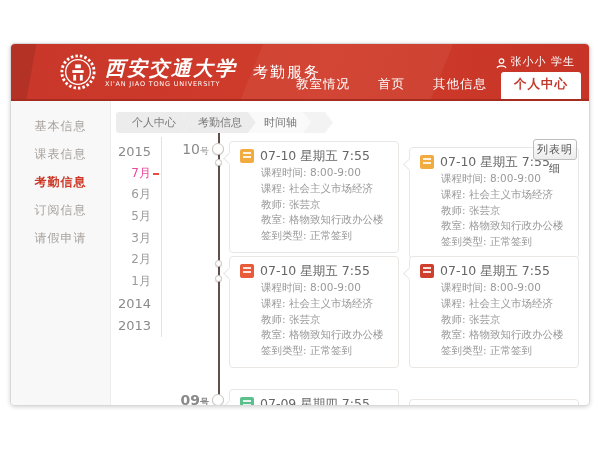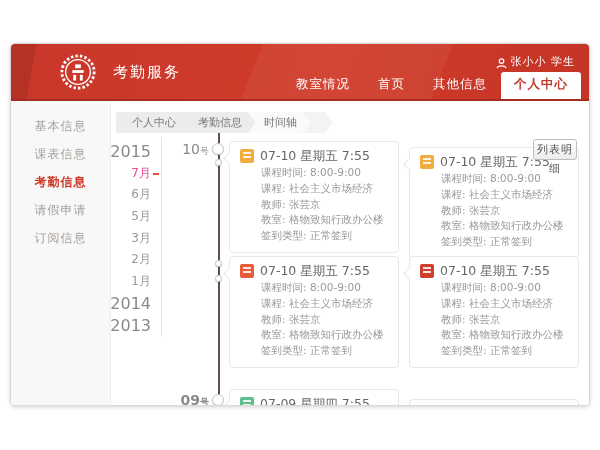--- a/index.html
+++ b/index.html
@@ -47,21 +47,21 @@
            clip-path:polygon(0 0, calc(100% - 8px) 0, 100% 50%, calc(100% - 8px) 100%, 0 100%, 8px 50%); }
   .crumb:first-child { margin-left:0; border-radius:3px 0 0 3px;
            clip-path:polygon(0 0, calc(100% - 8px) 0, 100% 50%, calc(100% - 8px) 100%, 0 100%); }
   .crumb.last { background:#fafafa; }
   .crumb.spacer { width:26px; background:#f3f3f3; }
 
   
   .mini-tl { position:absolute; left:95px; top:40px; width:45px; text-align:right; }
   .mini-item { height:21.7px; line-height:21.7px; font-size:12px; color:#9a9a9a;
                position:relative; cursor:pointer; }
-  .mini-item.year { font-size:16px; color:#8a8a8a; }
+  .mini-item.year { font-size:13px; color:#8a8a8a; }
   .mini-item.current { color:#ec4899; }
   .mini-item .cur-dash { position:absolute; right:-8px; top:10px; width:6px; height:2px; background:#e74c3c; }
   .mini-sep { position:absolute; left:150px; top:36px; width:1px; height:200px; background:#e4e1df; }
 
   
   .tl-line { position:absolute; left:207px; top:18px; bottom:0; width:2px; background:#61504a; }
   .tl-dot { position:absolute; background:#fff; border:1px solid #c9c3c0; border-radius:50%;
             box-shadow:0 1px 1px rgba(0,0,0,.12); }
   .tl-dot.big { width:12px; height:12px; left:201px; border-width:1.5px; }
   .tl-dot.small { width:7px; height:7px; left:204px; }
@@ -115,20 +115,24 @@
 
       <div class="brand">
         <svg class="logo" viewBox="0 0 40 40">
           <circle cx="20" cy="20" r="17" fill="none" stroke="#fff" stroke-width="3" stroke-dasharray="2.6 2.2"></circle>
           <circle cx="20" cy="20" r="13" fill="none" stroke="#fff" stroke-width="1.4"></circle>
           <rect x="17" y="12" width="6" height="4" fill="#fff"></rect>
           <rect x="14" y="18" width="12" height="3" fill="#fff"></rect>
           <rect x="15" y="23" width="3" height="6" fill="#fff"></rect>
           <rect x="22" y="23" width="3" height="6" fill="#fff"></rect>
         </svg>
+        <div class="brand-names">
+          <div class="uni-zh">西安交通大学</div>
+          <div class="uni-en">XI'AN JIAO TONG UNIVERSITY</div>
+        </div>
         <div class="service">考勤服务</div>
       </div>
 
       <div class="userinfo">
         <svg width="11" height="11" viewBox="0 0 12 12">
           <circle cx="6" cy="3.4" r="2.5" fill="none" stroke="#fff" stroke-width="1.3"></circle>
           <path d="M1.2 11 C1.8 7.8 10.2 7.8 10.8 11" fill="none" stroke="#fff" stroke-width="1.3"></path>
         </svg>
         <span>张小小</span>&nbsp;
         <span>学生</span>
@@ -141,22 +145,22 @@
         <div class="nav-item active">个人中心</div>
       </div>
     </div>
 
     <div class="app-body">
 
       <div class="sidebar">
         <div class="side-item">基本信息</div>
         <div class="side-item">课表信息</div>
         <div class="side-item active">考勤信息</div>
+        <div class="side-item">订阅信息</div>
         <div class="side-item">请假申请</div>
-        <div class="side-item">订阅信息</div>
       </div>
 
       <div class="breadcrumb">
         <div class="crumb">个人中心</div>
         <div class="crumb">考勤信息</div>
         <div class="crumb last">时间轴</div>
         <div class="crumb spacer"></div>
       </div>
 
       <div class="mini-tl">

